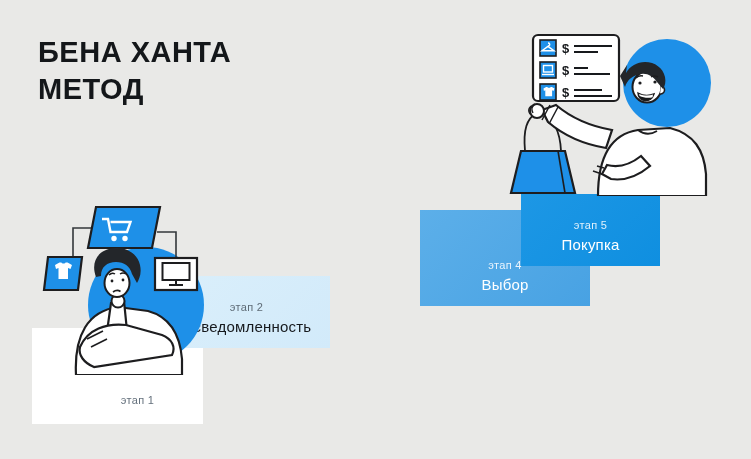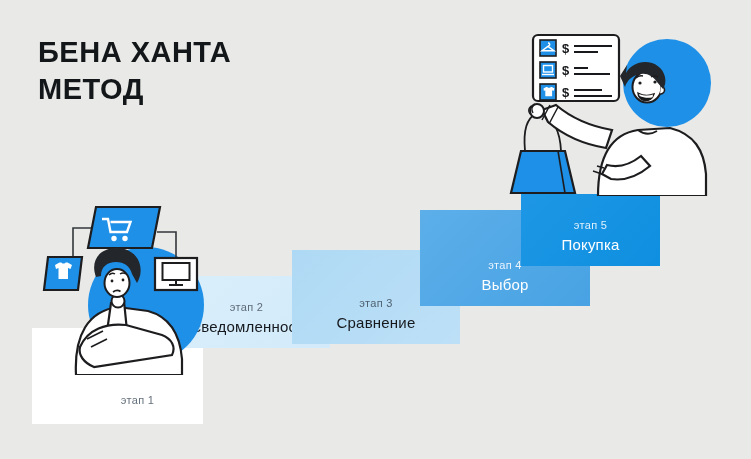--- a/index.html
+++ b/index.html
@@ -42,24 +42,20 @@
     <div>БЕНА ХАНТА</div>
     <div>МЕТОД</div>
   </div>
 
   <div class="step step1" style="background: linear-gradient(135deg, rgb(255, 255, 255), rgb(255, 255, 255));">
     <div class="stage" style="color: rgb(100, 112, 124); margin-left: 40px;">этап 1</div>
   </div>
   <div class="step step2" style="background: linear-gradient(135deg, rgb(218, 239, 251), rgb(210, 234, 250));">
     <div class="stage" style="color: rgb(94, 107, 118);">этап 2</div>
     <div class="label" style="color: rgb(22, 25, 29);">Осведомленность</div>
-  </div>
-  <div class="step step3" style="background: linear-gradient(135deg, rgb(174, 217, 244), rgb(189, 224, 247));">
-    <div class="stage" style="color: rgb(79, 97, 112);">этап 3</div>
-    <div class="label" style="color: rgb(22, 25, 29);">Сравнение</div>
   </div>
   <div class="step step4" style="background: linear-gradient(135deg, rgb(92, 175, 233), rgb(72, 162, 227));">
     <div class="stage" style="color: rgb(234, 244, 253);">этап 4</div>
     <div class="label" style="color: rgb(255, 255, 255);">Выбор</div>
   </div>
   <div class="step step5" style="background: linear-gradient(135deg, rgb(29, 151, 229), rgb(15, 143, 224));">
     <div class="stage" style="color: rgb(223, 240, 252);">этап 5</div>
     <div class="label" style="color: rgb(255, 255, 255);">Покупка</div>
   </div>
 

